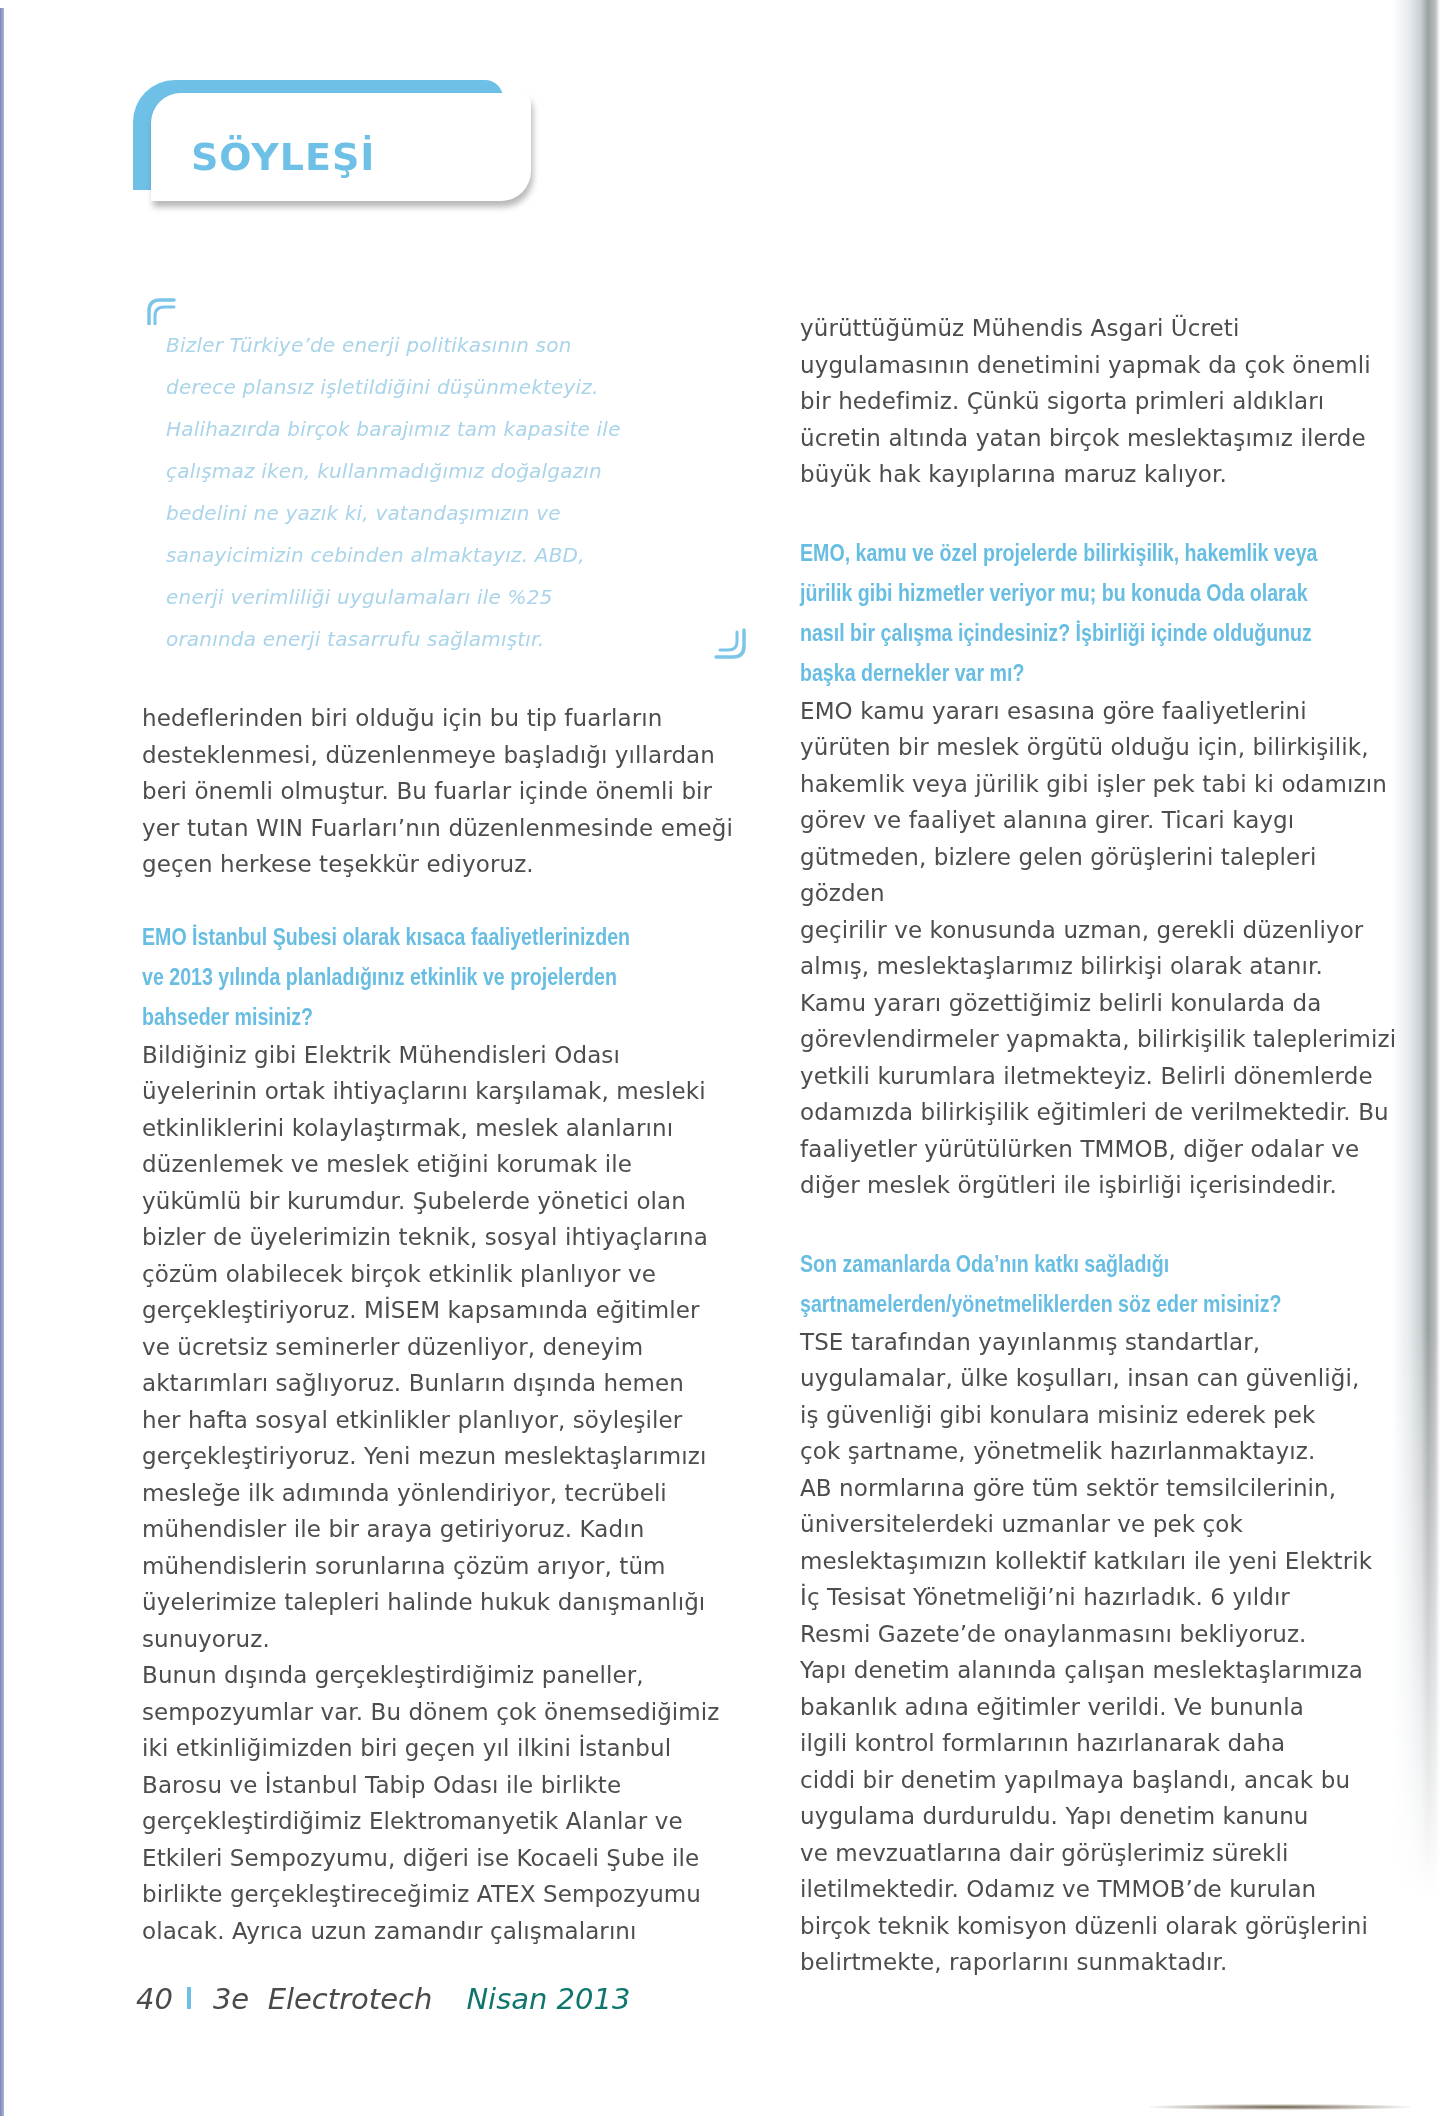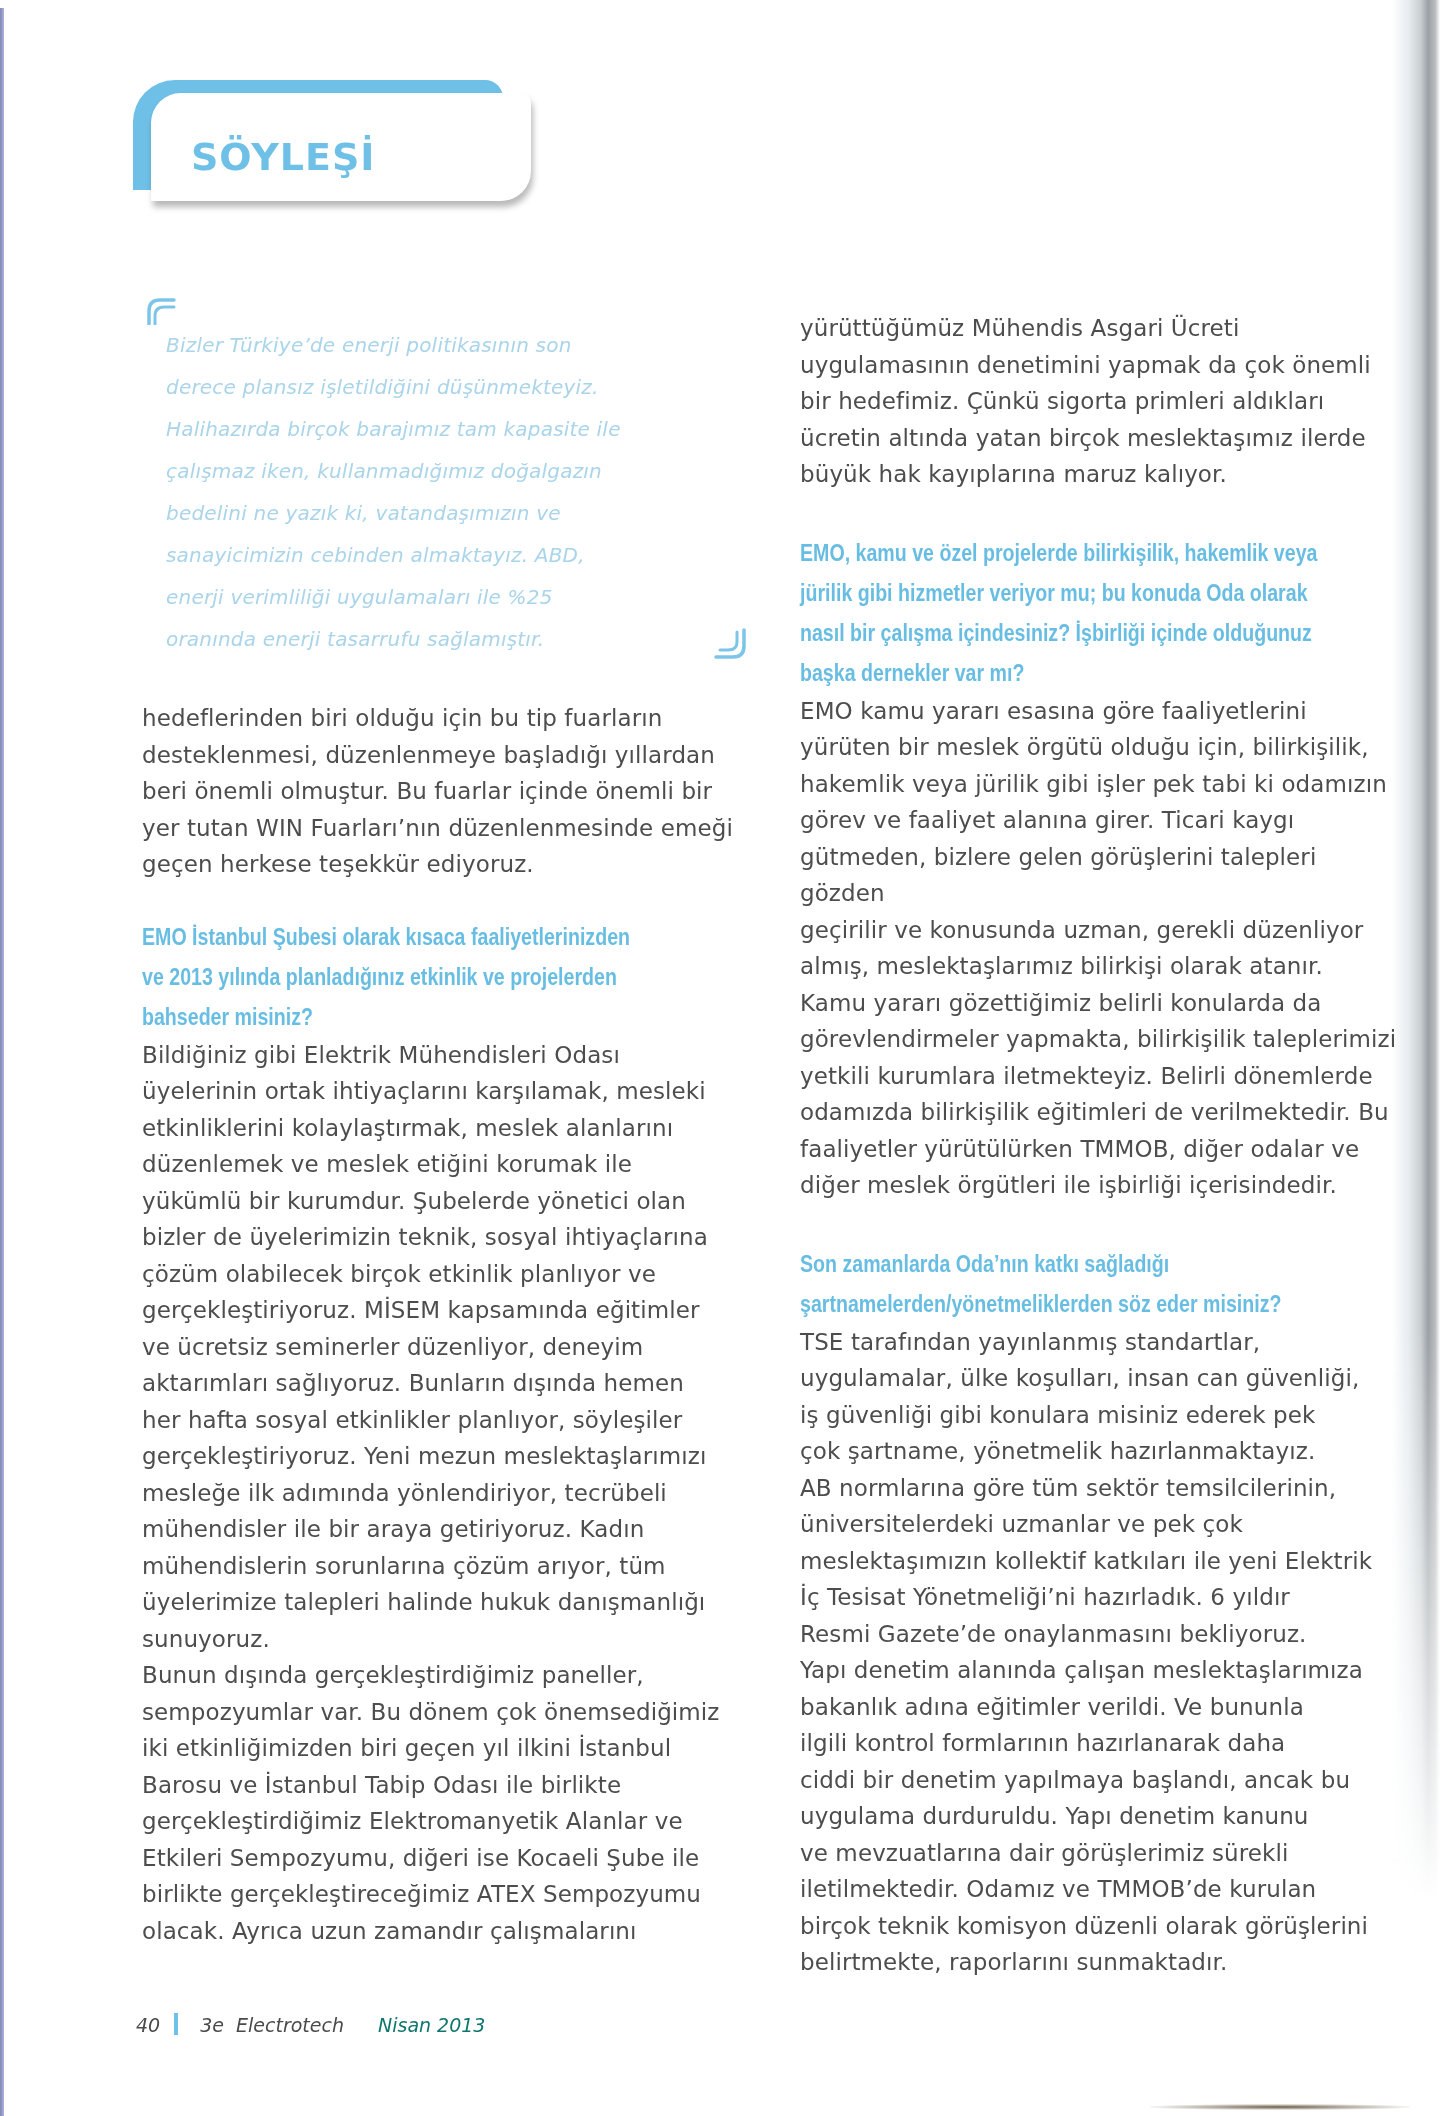--- a/index.html
+++ b/index.html
@@ -67,21 +67,21 @@
     margin: 0; font-family: "Liberation Sans", sans-serif; font-weight: bold;
     font-size: 24.5px; line-height: 40px; color: #68bde3;
     transform: scaleX(0.8); transform-origin: left top; width: 125%;
   }
   .gap-s { height: 34px; }
   .gap-m { height: 40px; }
 
   
   .footer {
     position: absolute; left: 136px; top: 1982px; display: flex; align-items: center;
-    font-family: "DejaVu Sans", sans-serif; font-style: italic; font-size: 19px; color: #4a4a4a; margin-top: 32px;
+    font-family: "DejaVu Sans", sans-serif; font-style: italic; font-size: 29px; color: #4a4a4a;
   }
   .footer .sep { display: inline-block; width: 4px; height: 22px; background: #6ec0e6; margin: 0 14px 0 14px; transform: translateY(-1px); }
   .footer .pub { margin-left: 8px; }
   .footer .issue { color: #0f766e; margin-left: 34px; }
 </style>
 </head>
 <body>
 
 <div class="left-edge"></div>
 <div class="spine"></div>

